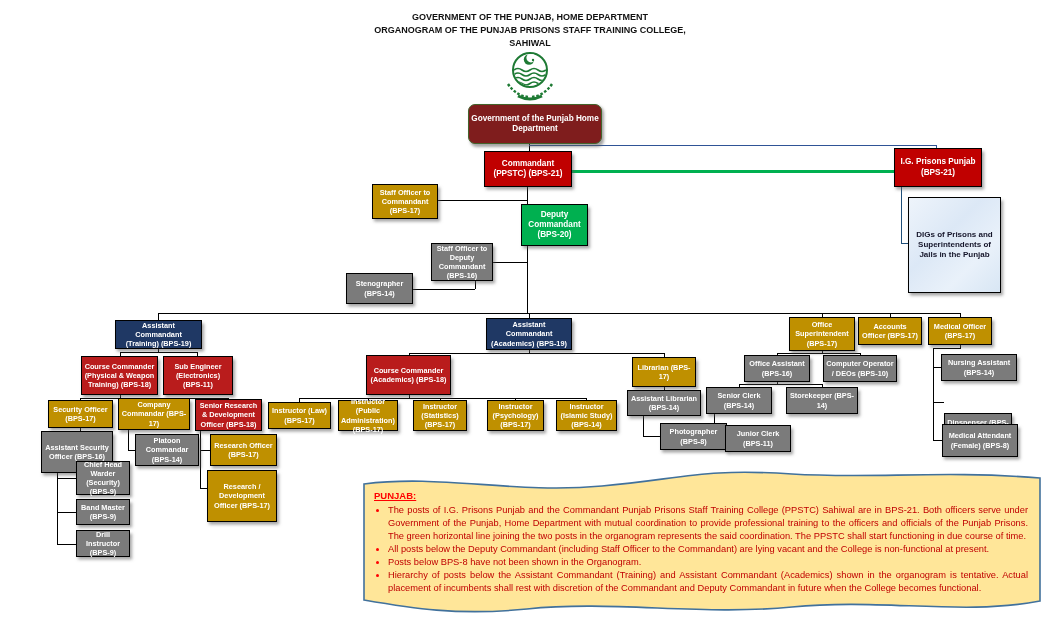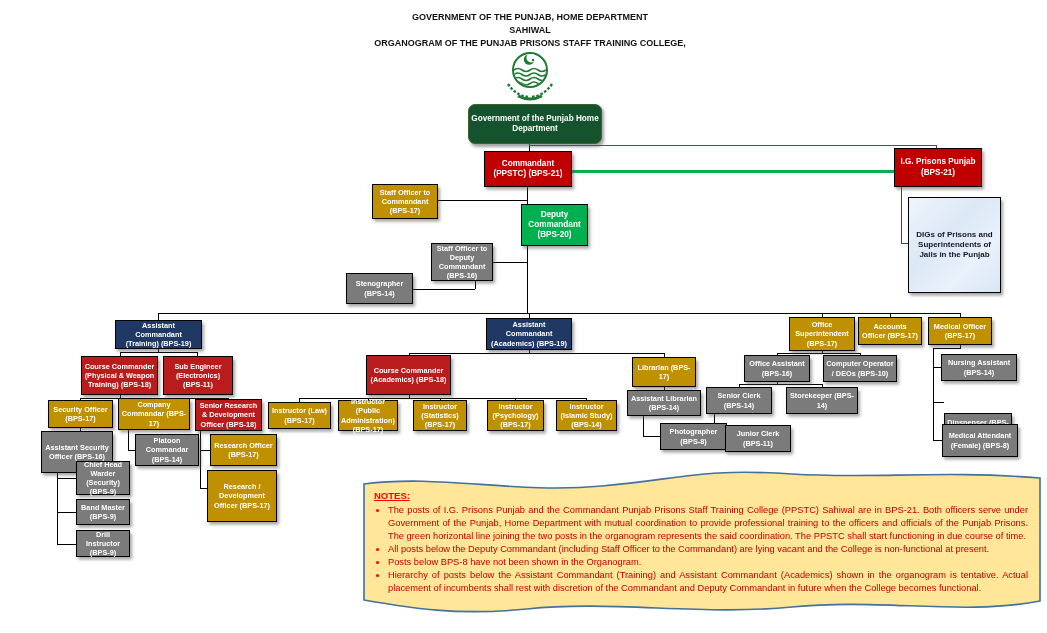--- a/index.html
+++ b/index.html
@@ -12,39 +12,39 @@
   .node{position:absolute;display:flex;align-items:center;justify-content:center;text-align:center;
         color:#fff;font-weight:bold;font-size:7.3px;line-height:1.25;border:1.6px solid #000;
         box-shadow:2px 2.5px 3px rgba(90,90,90,.55);padding:1px 2px;box-sizing:border-box;z-index:2;}
   .node.red{background:#C00000;}
   .node.green{background:#00B050;}
   .node.lg{font-size:8.2px;}
   .node.gold{background:#BF9000;}
   .node.brown{background:#b91c1c;}
   .node.navy{background:#1F3864;}
   .node.gray{background:#7B7B7B;}
-  .node.darkgreen{background:#14532d;border:1.5px solid #44632c;border-radius:7px;font-size:8.2px;}
+  .node.darkgreen{background:#7f1d1d;border:1.5px solid #44632c;border-radius:7px;font-size:8.2px;}
   .node.lightblue{background:linear-gradient(135deg,#eef4fb 0%,#dce8f6 40%,#e9f1fa 70%,#d8e6f4 100%);
         color:#15152a;font-size:8px;border:1.8px solid #000;}
   .notes-shape{position:absolute;left:362px;top:468px;z-index:1;}
   .notes{position:absolute;left:374px;top:490px;width:654px;z-index:2;}
   .notes-h{color:#FF0000;font-weight:bold;font-size:9.5px;text-decoration:underline;}
   .notes ul{margin:3px 0 0 14px;padding:0;color:#C00000;font-size:9.3px;line-height:13px;}
   .notes li{text-align:justify;margin:0;}
   .notes li::marker{color:#FF0000;}
 </style>
 </head>
 <body>
 
 <div class="stage">
 
   <div class="titleblock">
     <div>GOVERNMENT OF THE PUNJAB, HOME DEPARTMENT</div>
+    <div>ORGANOGRAM OF THE PUNJAB PRISONS STAFF TRAINING COLLEGE,</div>
     <div>SAHIWAL</div>
-    <div>ORGANOGRAM OF THE PUNJAB PRISONS STAFF TRAINING COLLEGE,</div>
   </div>
 
   <svg class="logo" width="72" height="60" viewBox="0 0 72 60">
     <defs>
       <clipPath id="cclip">
           <circle cx="36" cy="26" r="16"></circle>
         </clipPath>
     </defs>
     <circle cx="36" cy="26" r="17" fill="#ffffff" stroke="#1e7a34" stroke-width="2"></circle>
     <g clip-path="url(#cclip)">
@@ -171,21 +171,21 @@
       <div class="node gray" style="left: 944px; top: 388px; width: 68px; height: 29px; margin-top: 25px;">Dinspenser (BPS-9)</div>
       <div class="node gray" style="left: 942px; top: 424px; width: 76px; height: 33px;">Medical Attendant (Female) (BPS-8)</div>
     </div>
 
   <svg class="notes-shape" width="680" height="152" viewBox="0 0 680 152">
     <path d="M2,16 C80,6 150,26 240,18 C320,11 340,0 430,6 C510,11 580,2 678,10
              L678,133 C600,148 520,130 430,139 C340,148 250,132 165,141 C95,148 48,140 2,132 Z" fill="#FFE699" stroke="#41719C" stroke-width="1.6"></path>
   </svg>
 
   <div class="notes">
-    <div class="notes-h">NOTES:</div>
+    <div class="notes-h">PUNJAB:</div>
     <ul id="notes-list">
         <li>The posts of I.G. Prisons Punjab and the Commandant Punjab Prisons Staff Training College (PPSTC) Sahiwal are in BPS-21. Both officers serve under Government of the Punjab, Home Department with mutual coordination to provide professional training to the officers and officials of the Punjab Prisons. The green horizontal line joining the two posts in the organogram represents the said coordination. The PPSTC shall start functioning in due course of time.</li>
         <li>All posts below the Deputy Commandant (including Staff Officer to the Commandant) are lying vacant and the College is non-functional at present.</li>
         <li>Posts below BPS-8 have not been shown in the Organogram.</li>
         <li>Hierarchy of posts below the Assistant Commandant (Training) and Assistant Commandant (Academics) shown in the organogram is tentative. Actual placement of incumbents shall rest with discretion of the Commandant and Deputy Commandant in future when the College becomes functional.</li>
       </ul>
   </div>
 
 </div>
 

